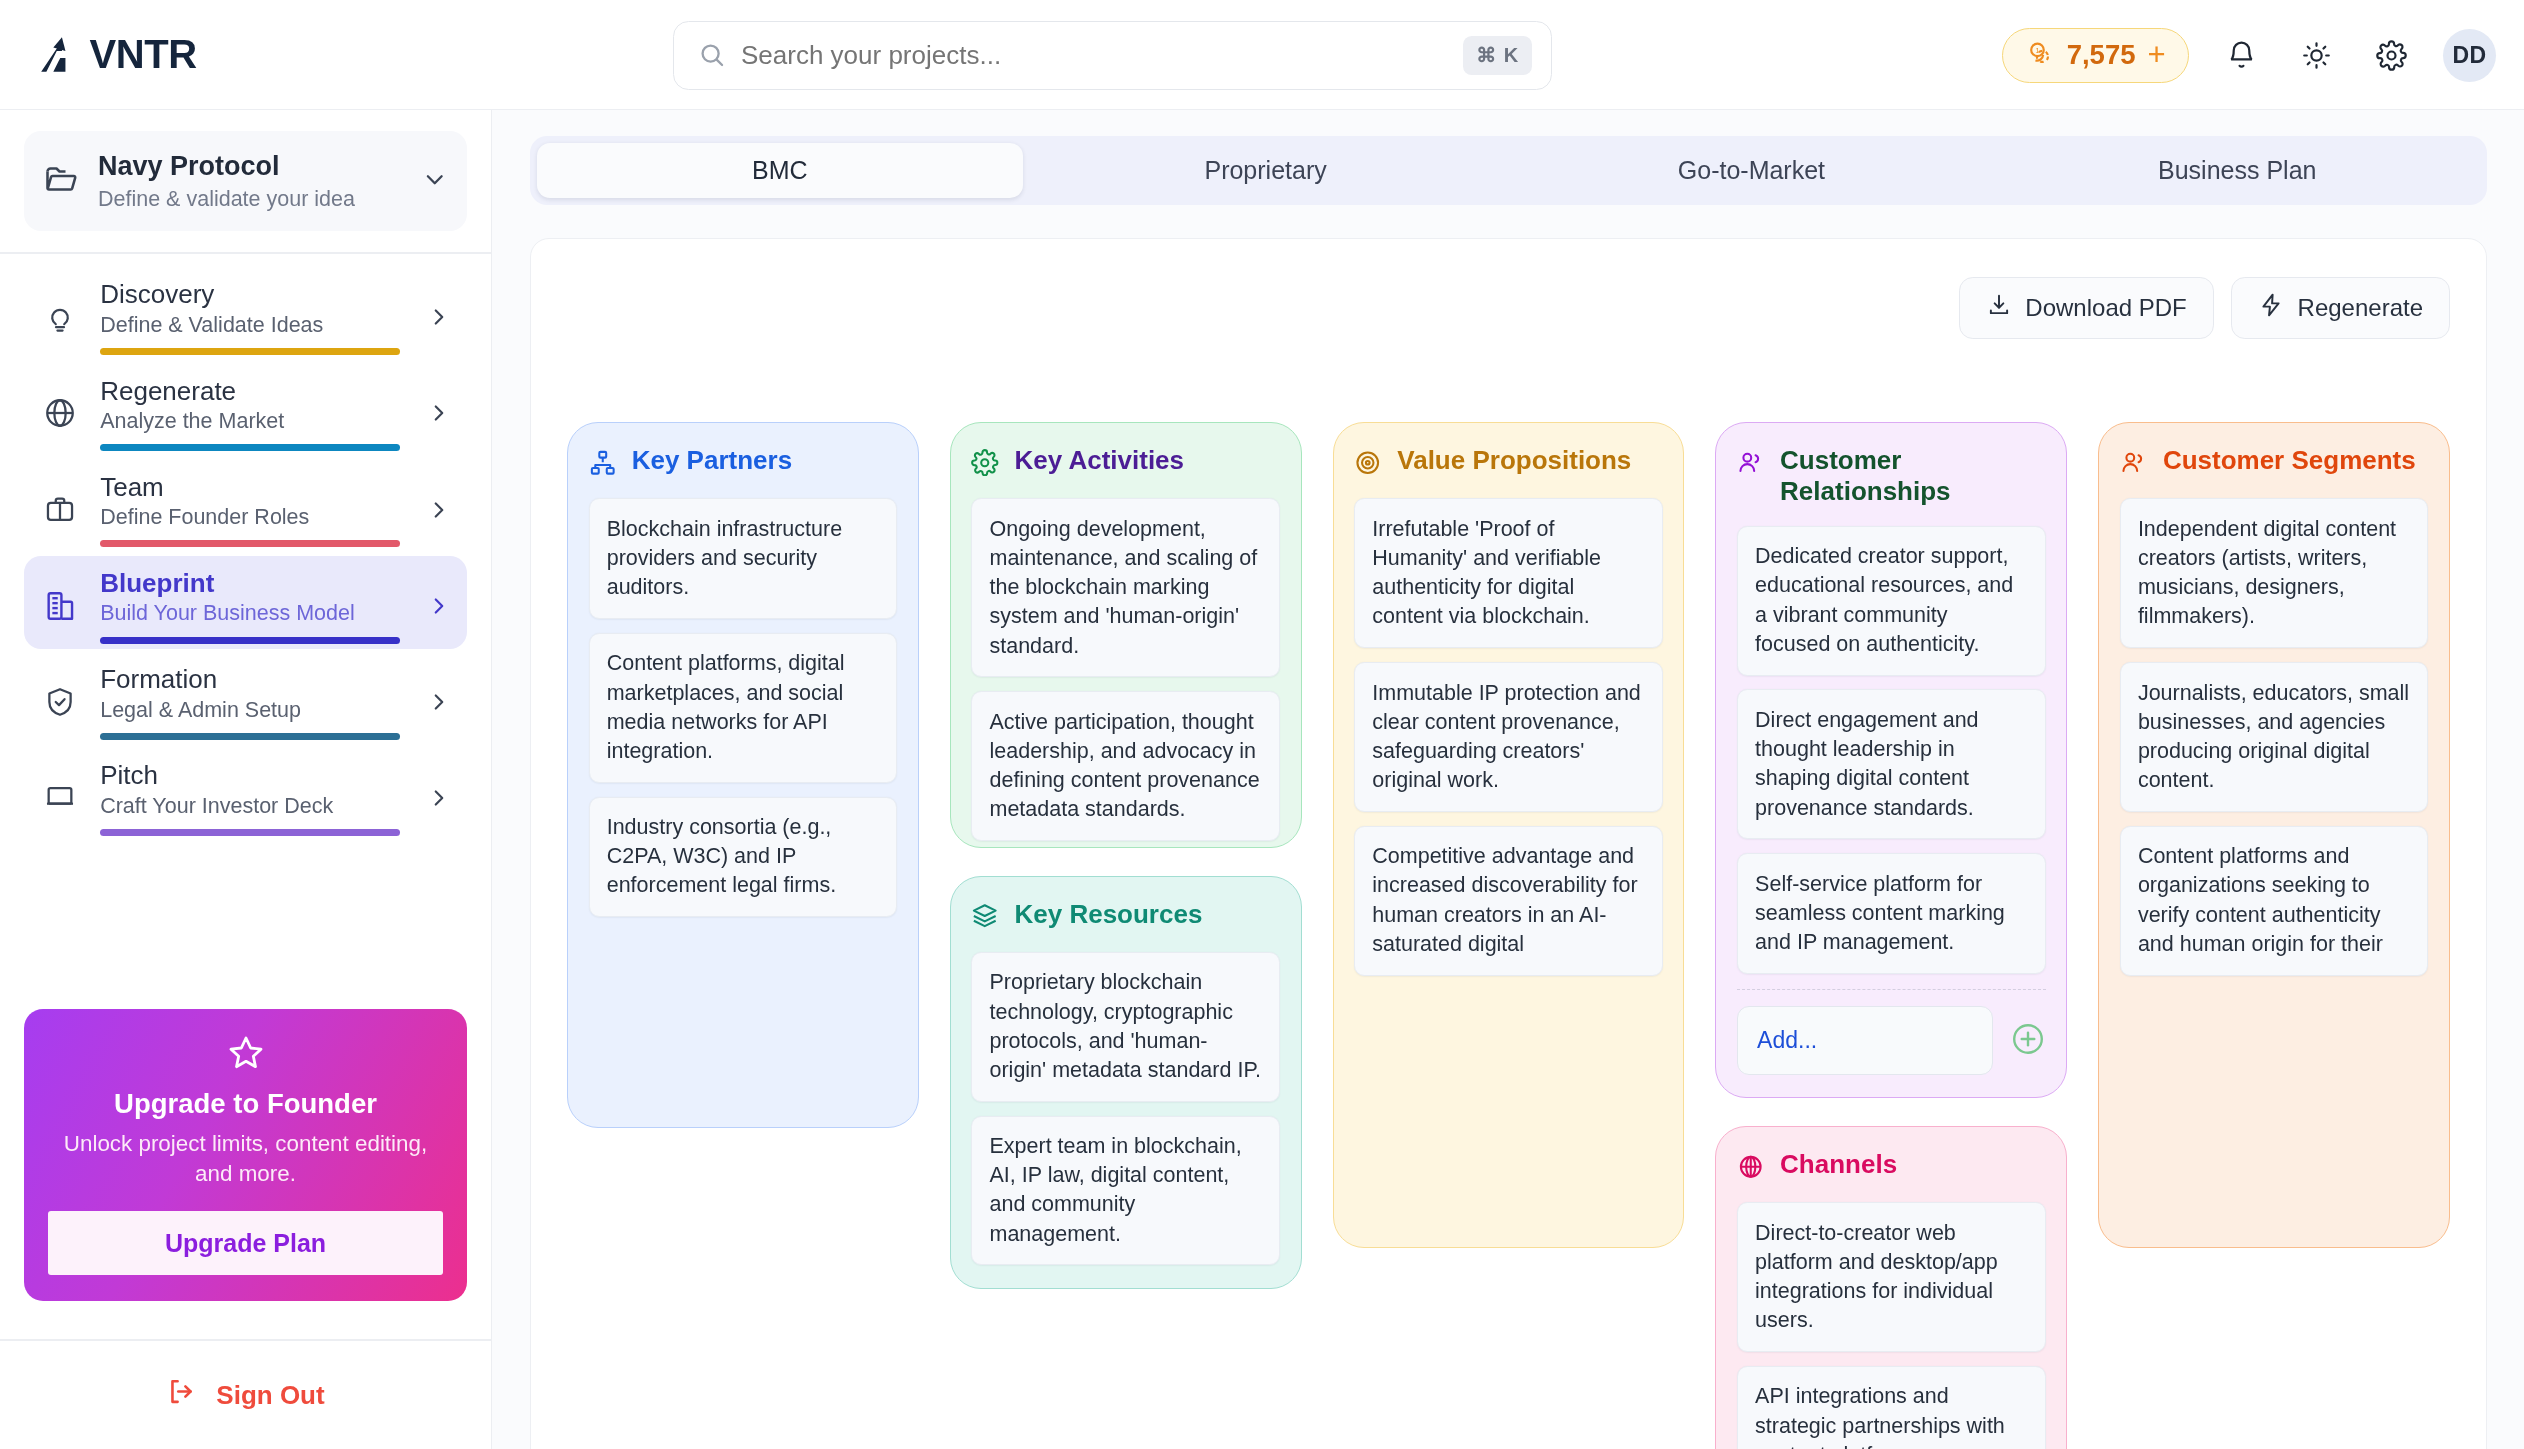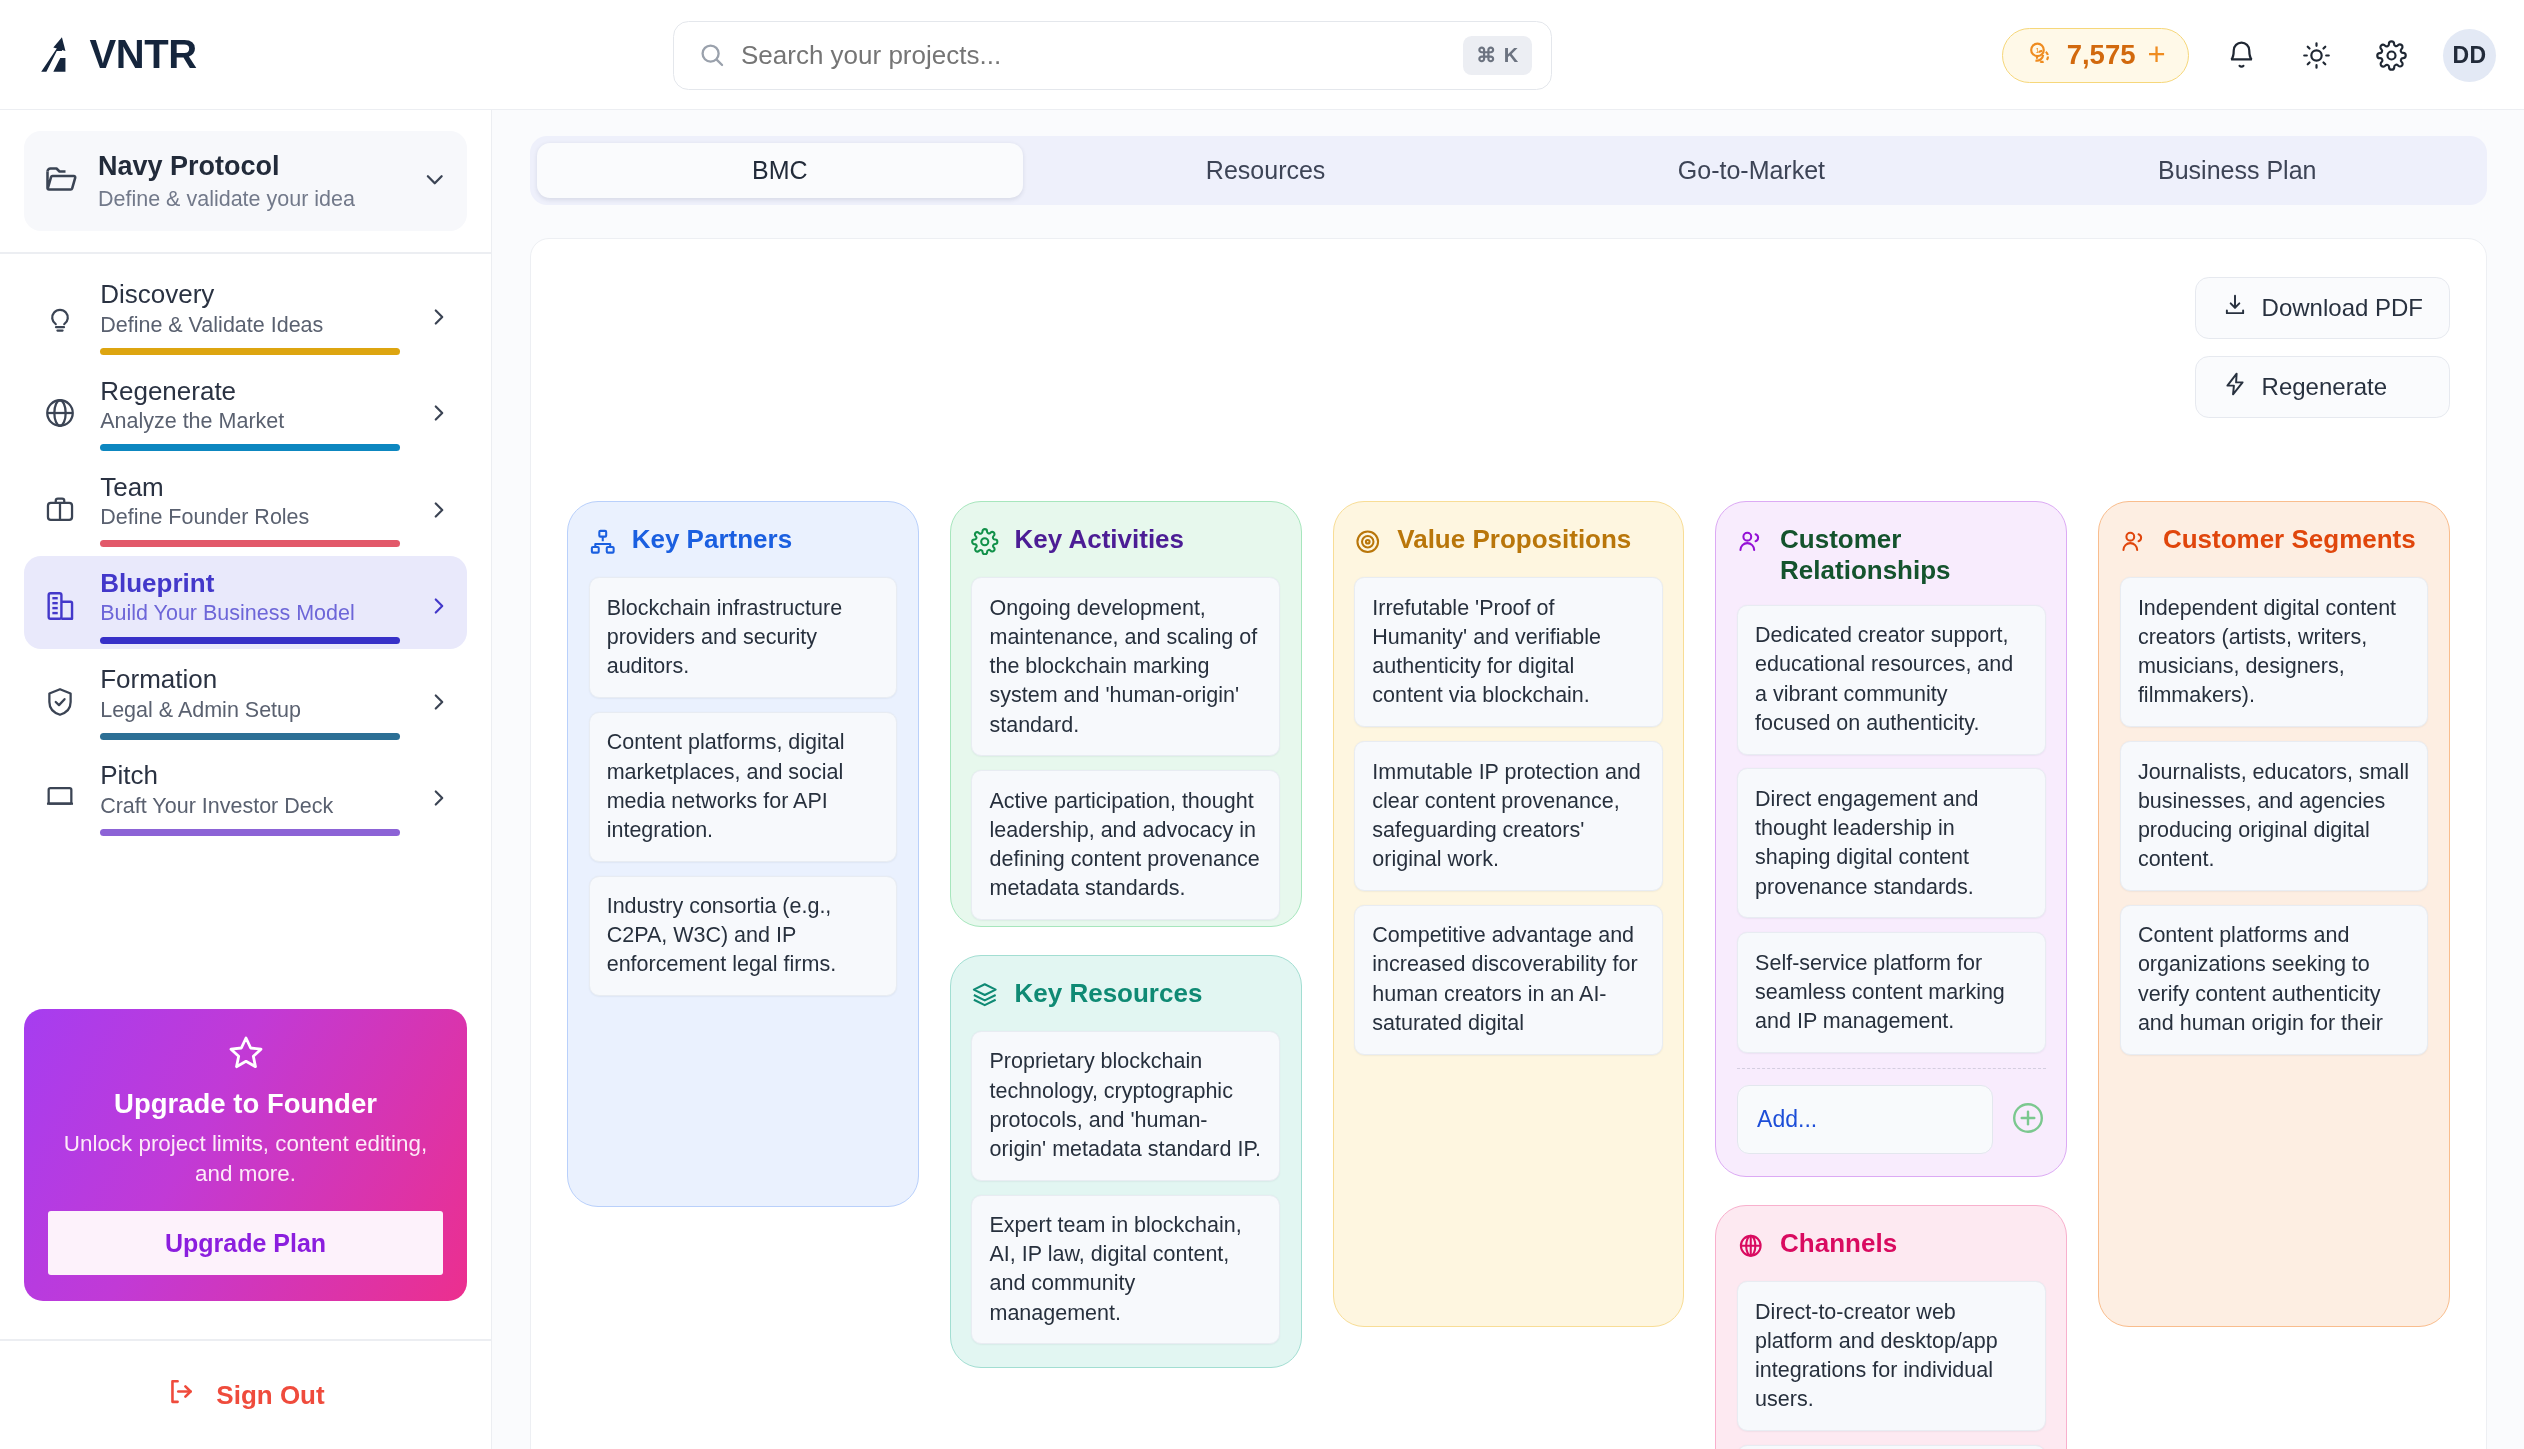--- a/index.html
+++ b/index.html
@@ -131,21 +131,21 @@
     font-size: 25px; color: #3d4456; border-radius: 13px;
   }
   .tab.active { background: #fafbfd; box-shadow: 0 1.7px 4.3px rgba(20,30,60,.10); color: #222b3a; }
 
   .panel {
     background: #ffffff; border: 1.7px solid #edeff3; border-radius: 19px;
     padding: 38px 36px 0 36px; height: 1248px;
   }
   .panel-head { display: flex; align-items: center; margin-bottom: 83px; }
   .panel-title { display: flex; align-items: center; gap: 17px; font-size: 32px; font-weight: 700; color: #1e2836; }
-  .panel-actions { margin-left: auto; display: flex; gap: 17px; flex-direction: column; }
+  .panel-actions { margin-left: auto; display: flex; gap: 17px; }
   .btn {
     display: flex; align-items: center; gap: 13.8px;
     border: 1.7px solid #e6e9ef; background: #fafbfd; border-radius: 13.8px;
     height: 62px; padding: 0 26px; font-size: 24px; color: #28313f; font-weight: 500;
   }
 
   
   .canvas { display: grid; grid-template-columns: repeat(5, 1fr); gap: 31px; align-items: start; }
   .col { display: flex; flex-direction: column; gap: 27.5px; }
   .bmc {
@@ -418,21 +418,21 @@
           </svg>
         </span>
         <span>Sign Out</span>
       </div>
     </div>
 
     <div class="main">
 
       <div class="tabs">
         <div class="tab active">BMC</div>
-        <div class="tab">Resources</div>
+        <div class="tab">Proprietary</div>
         <div class="tab">Go-to-Market</div>
         <div class="tab">Business Plan</div>
       </div>
 
       <div class="panel">
         <div class="panel-head">
           <div class="panel-actions">
             <div class="btn">
               <span>
                 <svg width="26" height="26" viewBox="0 0 24 24" fill="none" stroke="#28313f" stroke-width="1.8" stroke-linecap="round" stroke-linejoin="round">

